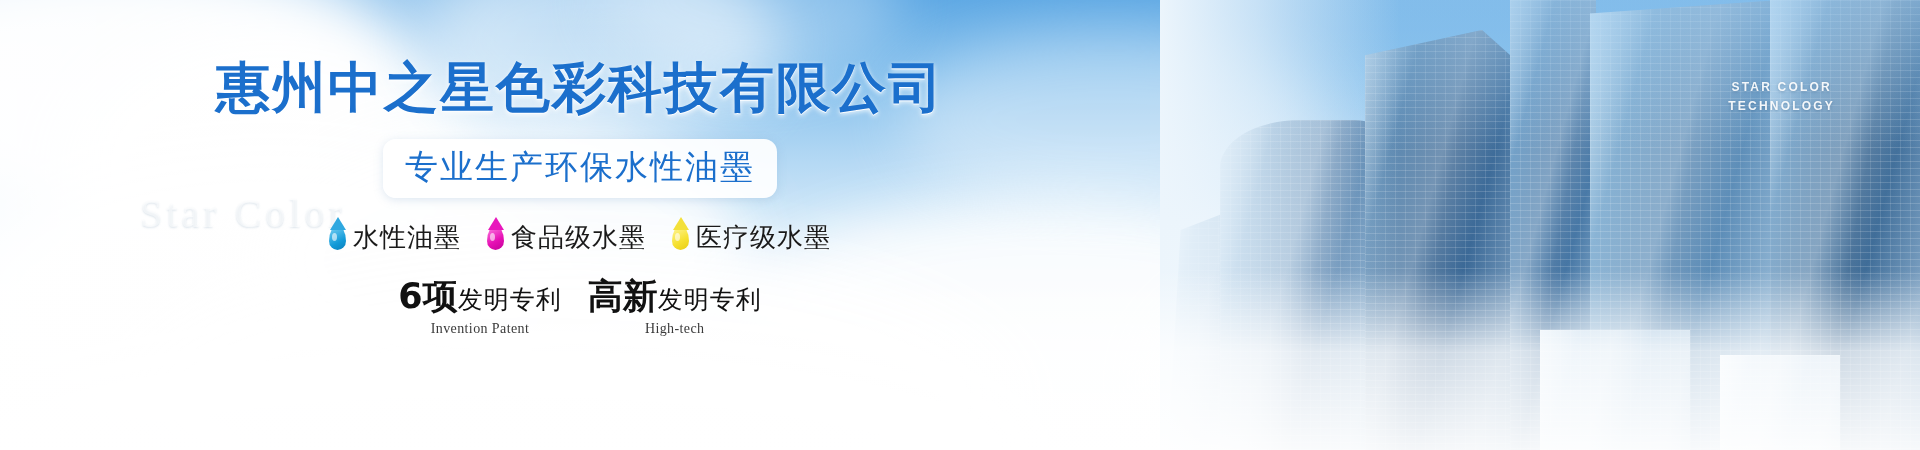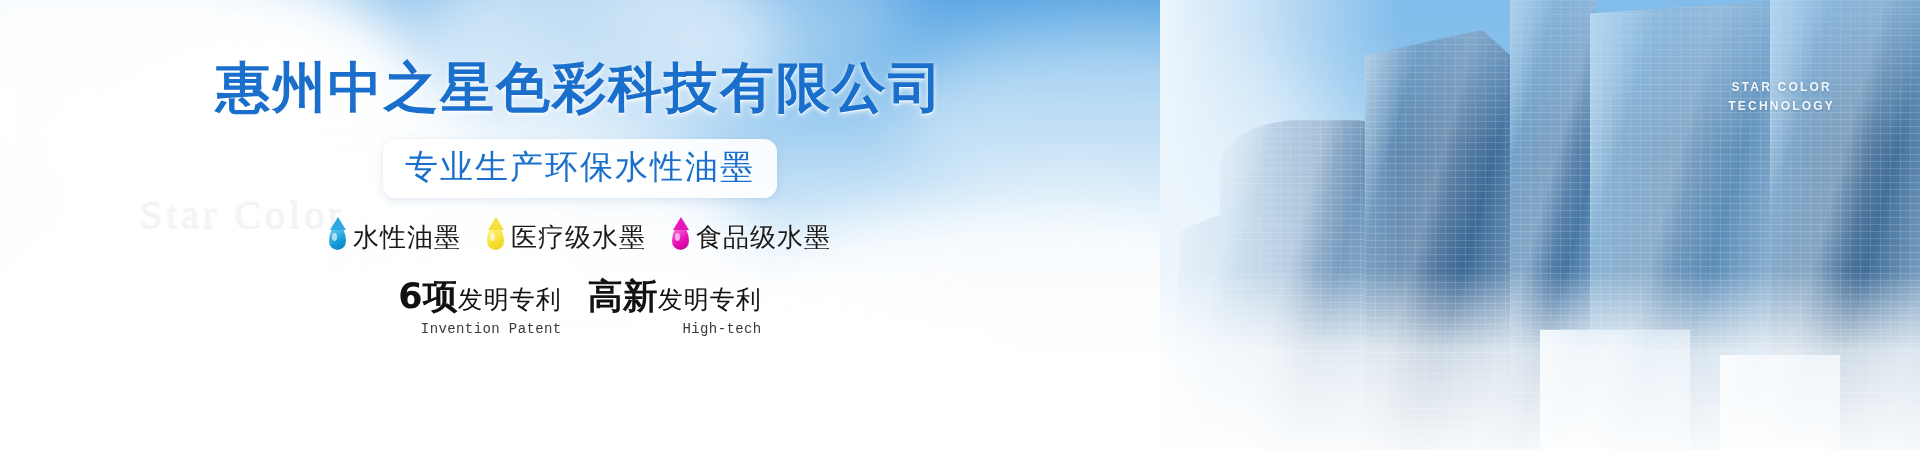--- a/index.html
+++ b/index.html
@@ -228,32 +228,32 @@
     white-space:nowrap;
     text-shadow:0 1px 2px rgba(255,255,255,.8);
   }
 
   .badges {
     margin-top:24px;
     display:flex;
     align-items:flex-start;
     gap:26px;
   }
-  .badge { text-align:right; }
+  .badge { text-align:center; }
   .badge-cn {
     font-family:"DejaVu Sans","Liberation Sans",sans-serif;
     color:#111;
     white-space:nowrap;
     line-height:1;
   }
   .badge-cn .big  { font-size:35px; font-weight:bold; letter-spacing:0px; }
   .badge-cn .small{ font-size:25px; font-weight:500; letter-spacing:1px; }
   .badge-en {
     margin-top:7px;
-    font-family:Liberation Mono, monospace;
+    font-family:Liberation Serif, serif;
     font-size:14px;
     color:#3a3a3a;
     letter-spacing:.4px;
     white-space:nowrap;
   }
 </style>
 </head>
 <body>
 
 <div class="banner">
@@ -328,26 +328,26 @@
     <div class="pill">
       <div class="pill-text">专业生产环保水性油墨</div>
     </div>
 
     <div class="features">
       <div class="feature">
         <span class="drop cyan"></span>
         <span class="feature-label">水性油墨</span>
       </div>
       <div class="feature">
+        <span class="drop magenta"></span>
+        <span class="feature-label">食品级水墨</span>
+      </div>
+      <div class="feature">
         <span class="drop yellow"></span>
         <span class="feature-label">医疗级水墨</span>
-      </div>
-      <div class="feature">
-        <span class="drop magenta"></span>
-        <span class="feature-label">食品级水墨</span>
       </div>
     </div>
 
     <div class="badges">
       <div class="badge">
         <div class="badge-cn">
           <span class="big">6项</span><span class="small">发明专利</span>
         </div>
         <div class="badge-en">Invention Patent</div>
       </div>

